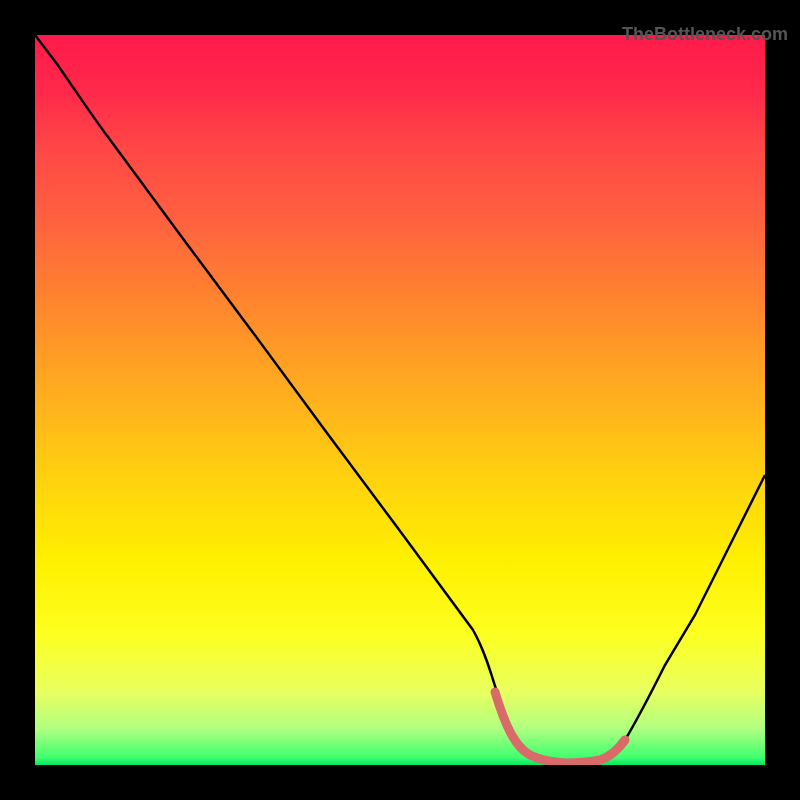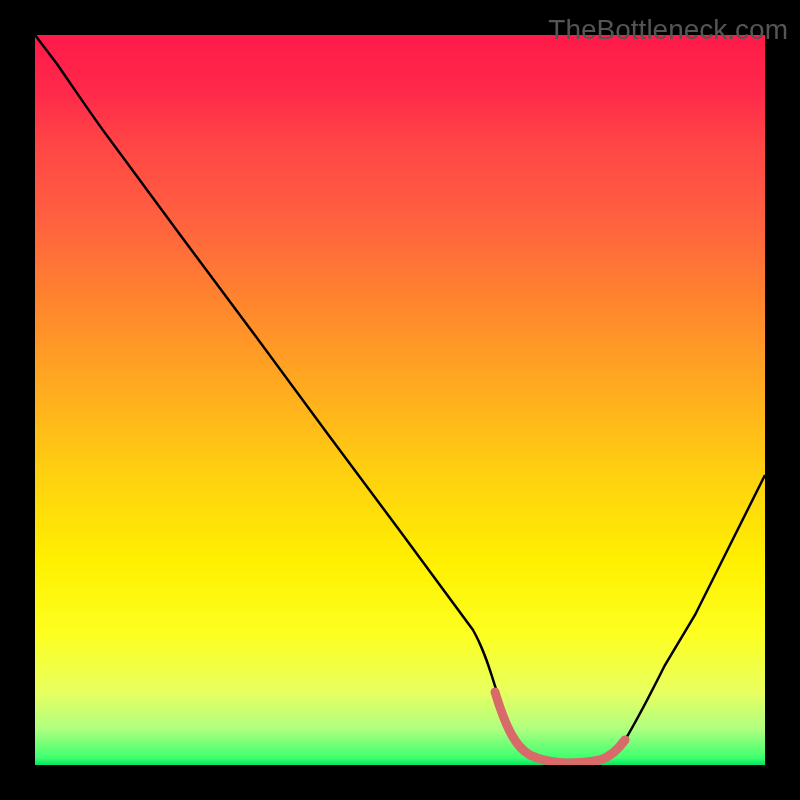--- a/index.html
+++ b/index.html
@@ -5,25 +5,25 @@
   * { margin: 0; padding: 0; box-sizing: border-box; }
   body {
     width: 800px;
     height: 800px;
     background: #000;
     position: relative;
     font-family: Arial, sans-serif;
   }
   .watermark {
     position: absolute;
-    top: 14px;
+    top: 24px;
     right: 12px;
     color: #555;
-    font-size: 28px;
-    font-weight: 400;
+    font-size: 18px;
+    font-weight: 700;
     z-index: 10;
   }
   .plot-area {
     position: absolute;
     left: 35px;
     top: 35px;
     width: 730px;
     height: 730px;
     overflow: hidden;
   }

